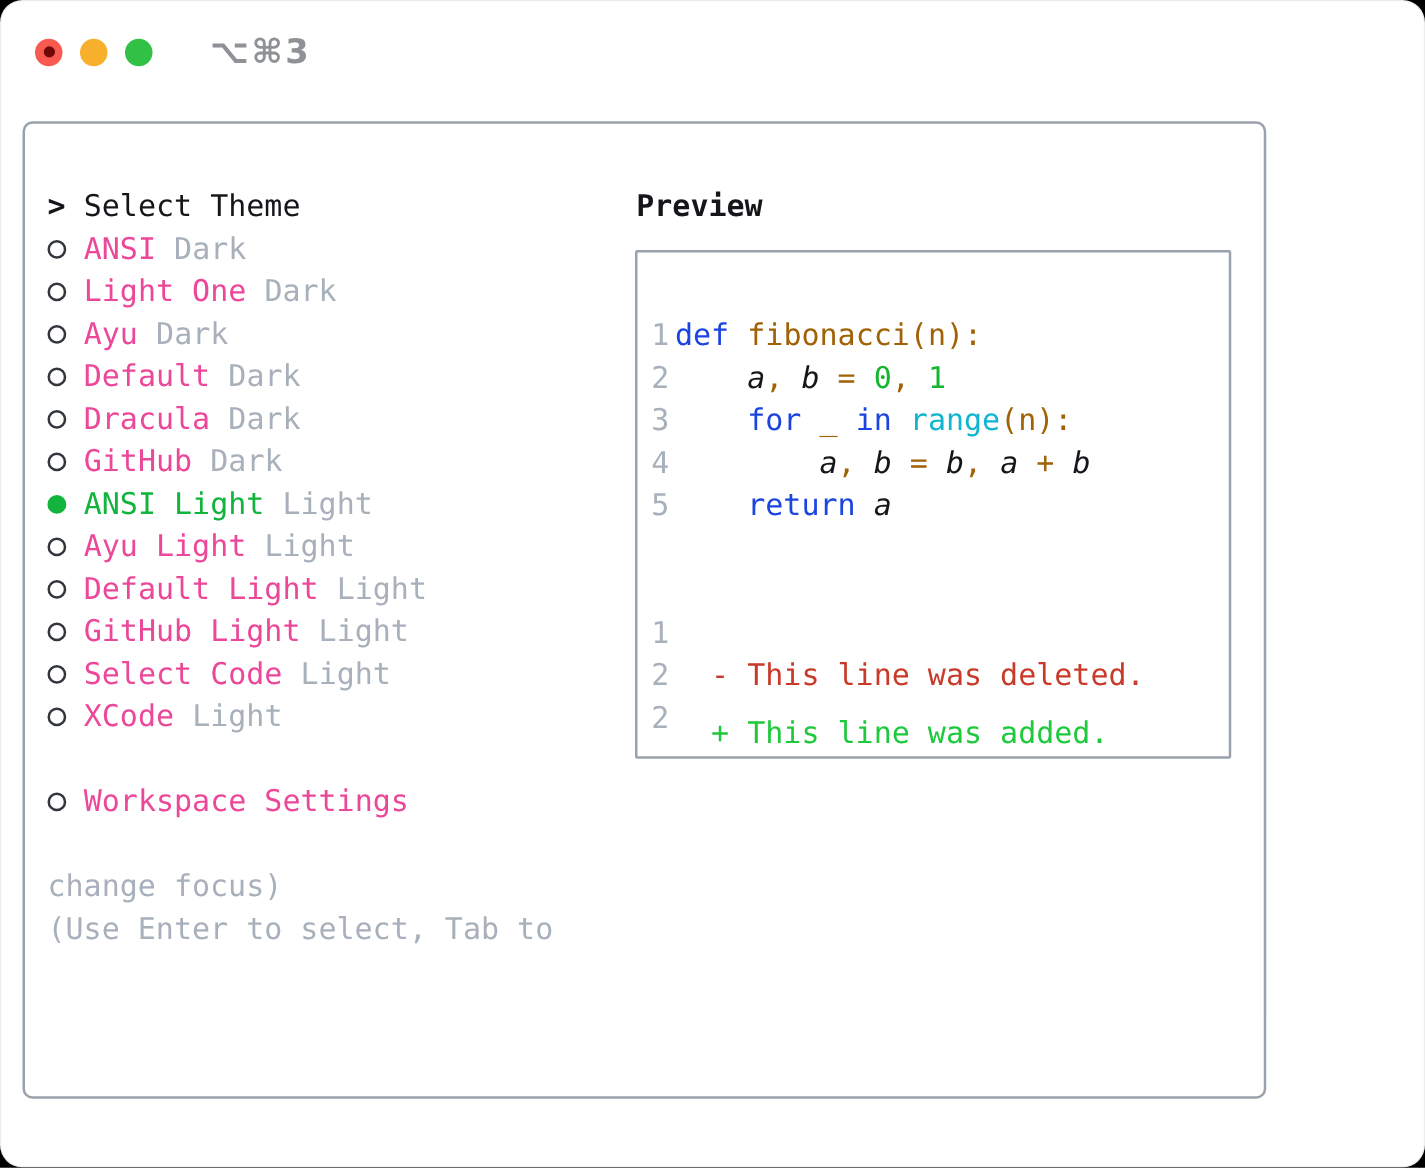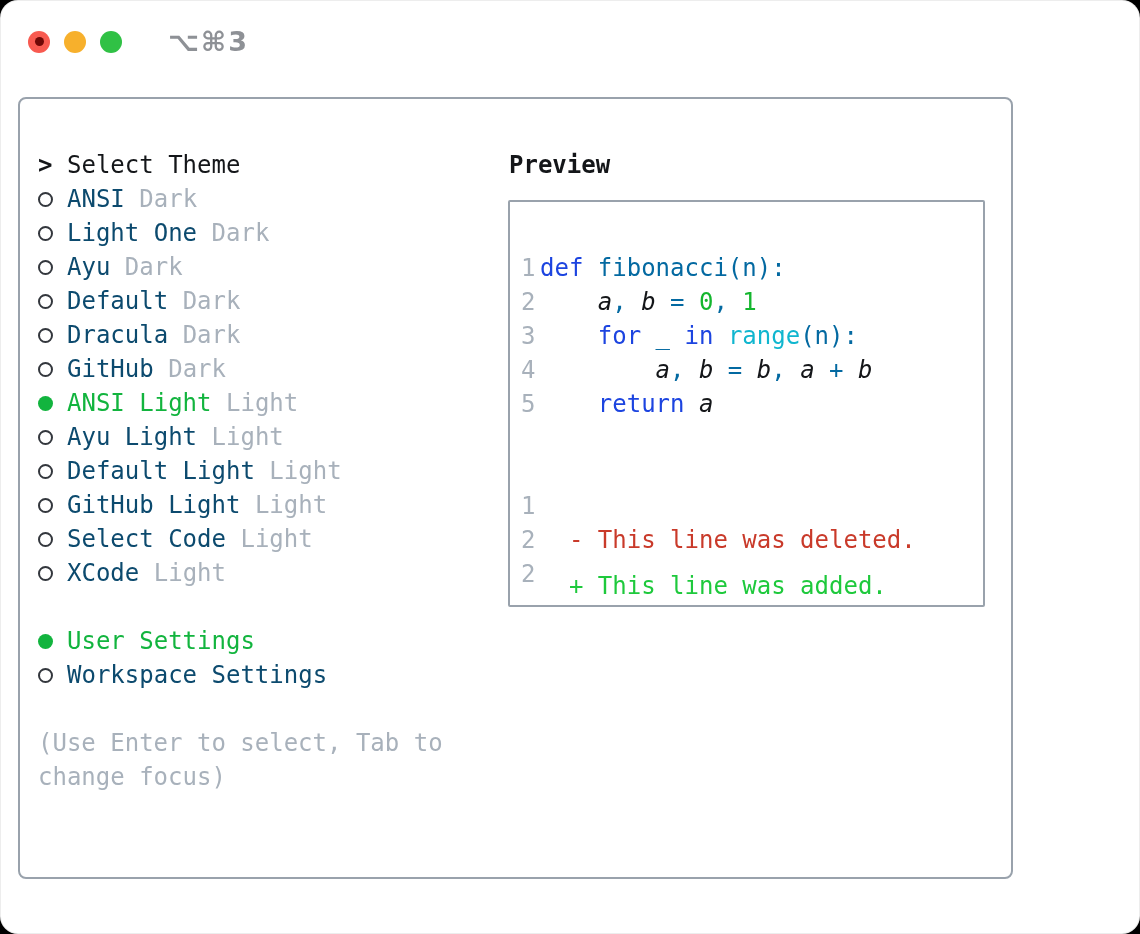--- a/index.html
+++ b/index.html
@@ -22,39 +22,39 @@
   
   .main-box{position:absolute;left:18px;top:97px;width:995px;height:782px;
     border:2px solid #99a2ac;border-radius:8px;box-sizing:border-box;}
   .left-col{position:absolute;left:18px;top:49px;font-size:24px;}
   .row{display:flex;align-items:center;height:34px;white-space:pre;}
   .marker{width:29px;flex:none;display:flex;align-items:center;}
   .prompt{font-weight:bold;color:#141619;}
   .hdr{font-weight:normal;color:#141619;}
   .dot{width:15px;height:15px;border-radius:50%;box-sizing:border-box;border:2.5px solid #33373d;}
   .dot.sel{border:none;background:var(--accent-green);}
-  .name{color:#0c4a6e;}
+  .name{color:#ec4899;}
   .name.sel{color:var(--accent-green);}
   .tag{color:var(--muted-gray);margin-left:14.5px;}
   .help-line{color:var(--muted-gray);}
   .spacer{height:34px;}
   
   .preview-label{position:absolute;left:489px;top:49px;height:34px;display:flex;align-items:center;
     font-weight:bold;font-size:24px;color:#141619;}
   .preview-box{position:absolute;left:488px;top:101px;width:477px;height:407px;
     border:2px solid #99a2ac;border-radius:2px;box-sizing:border-box;
     padding:49px 0 0 11px;font-size:24px;overflow:hidden;}
   .cline{display:flex;align-items:center;height:34px;white-space:pre;}
   .ln{width:19px;flex:none;color:var(--muted-gray);}
   .src{color:#141619;}
   .tok-kw{color:var(--keyword-blue);}
   .tok-fn{color:var(--builtin-cyan);}
   .tok-num{color:var(--number-green);}
   .tok-var{font-style:italic;color:#141619;}
-  .tok-plain{color:#0369a1;}
+  .tok-plain{color:#a16207;}
   .diff-context{color:var(--context-gray);}
   .diff-deleted{color:var(--diff-red);}
   .diff-added{color:var(--diff-green);margin-top:24px;}
   .gap2{height:68px;}
 </style>
 </head>
 <body>
 
 <div class="stage">
   <div class="window">
@@ -88,28 +88,27 @@
             <div class="row"><span class="marker"><span class="dot"></span></span><span class="name">Default Light</span><span class="tag">Light</span></div>
             <div class="row"><span class="marker"><span class="dot"></span></span><span class="name">GitHub Light</span><span class="tag">Light</span></div>
             <div class="row"><span class="marker"><span class="dot"></span></span><span class="name">Select Code</span><span class="tag">Light</span></div>
             <div class="row"><span class="marker"><span class="dot"></span></span><span class="name">XCode</span><span class="tag">Light</span></div>
           </div>
 
         <div class="spacer"></div>
 
 
         <div id="apply-options">
-            <div class="row"><span class="marker"><span class="dot sel"></span></span><span class="name sel">User Settings</span></div>
             <div class="row"><span class="marker"><span class="dot"></span></span><span class="name">Workspace Settings</span></div>
           </div>
 
         <div class="spacer"></div>
 
+        <div class="row help-line">change focus)</div>
         <div class="row help-line">(Use Enter to select, Tab to</div>
-        <div class="row help-line">change focus)</div>
       </div>
 
       <div class="preview-label">Preview</div>
 
       <div class="preview-box">
         <div id="code-lines">
             <div class="cline"><span class="ln">1</span><span class="src"><span class="tok-kw">def</span><span class="tok-plain"> fibonacci(n):</span></span></div>
             <div class="cline"><span class="ln">2</span><span class="src"><span class="tok-plain">    </span><span class="tok-var">a</span><span class="tok-plain">, </span><span class="tok-var">b</span><span class="tok-plain"> = </span><span class="tok-num">0</span><span class="tok-plain">, </span><span class="tok-num">1</span></span></div>
             <div class="cline"><span class="ln">3</span><span class="src"><span class="tok-plain">    </span><span class="tok-kw">for</span><span class="tok-plain"> _ </span><span class="tok-kw">in</span><span class="tok-plain"> </span><span class="tok-fn">range</span><span class="tok-plain">(n):</span></span></div>
             <div class="cline"><span class="ln">4</span><span class="src"><span class="tok-plain">        </span><span class="tok-var">a</span><span class="tok-plain">, </span><span class="tok-var">b</span><span class="tok-plain"> = </span><span class="tok-var">b</span><span class="tok-plain">, </span><span class="tok-var">a</span><span class="tok-plain"> + </span><span class="tok-var">b</span></span></div>

